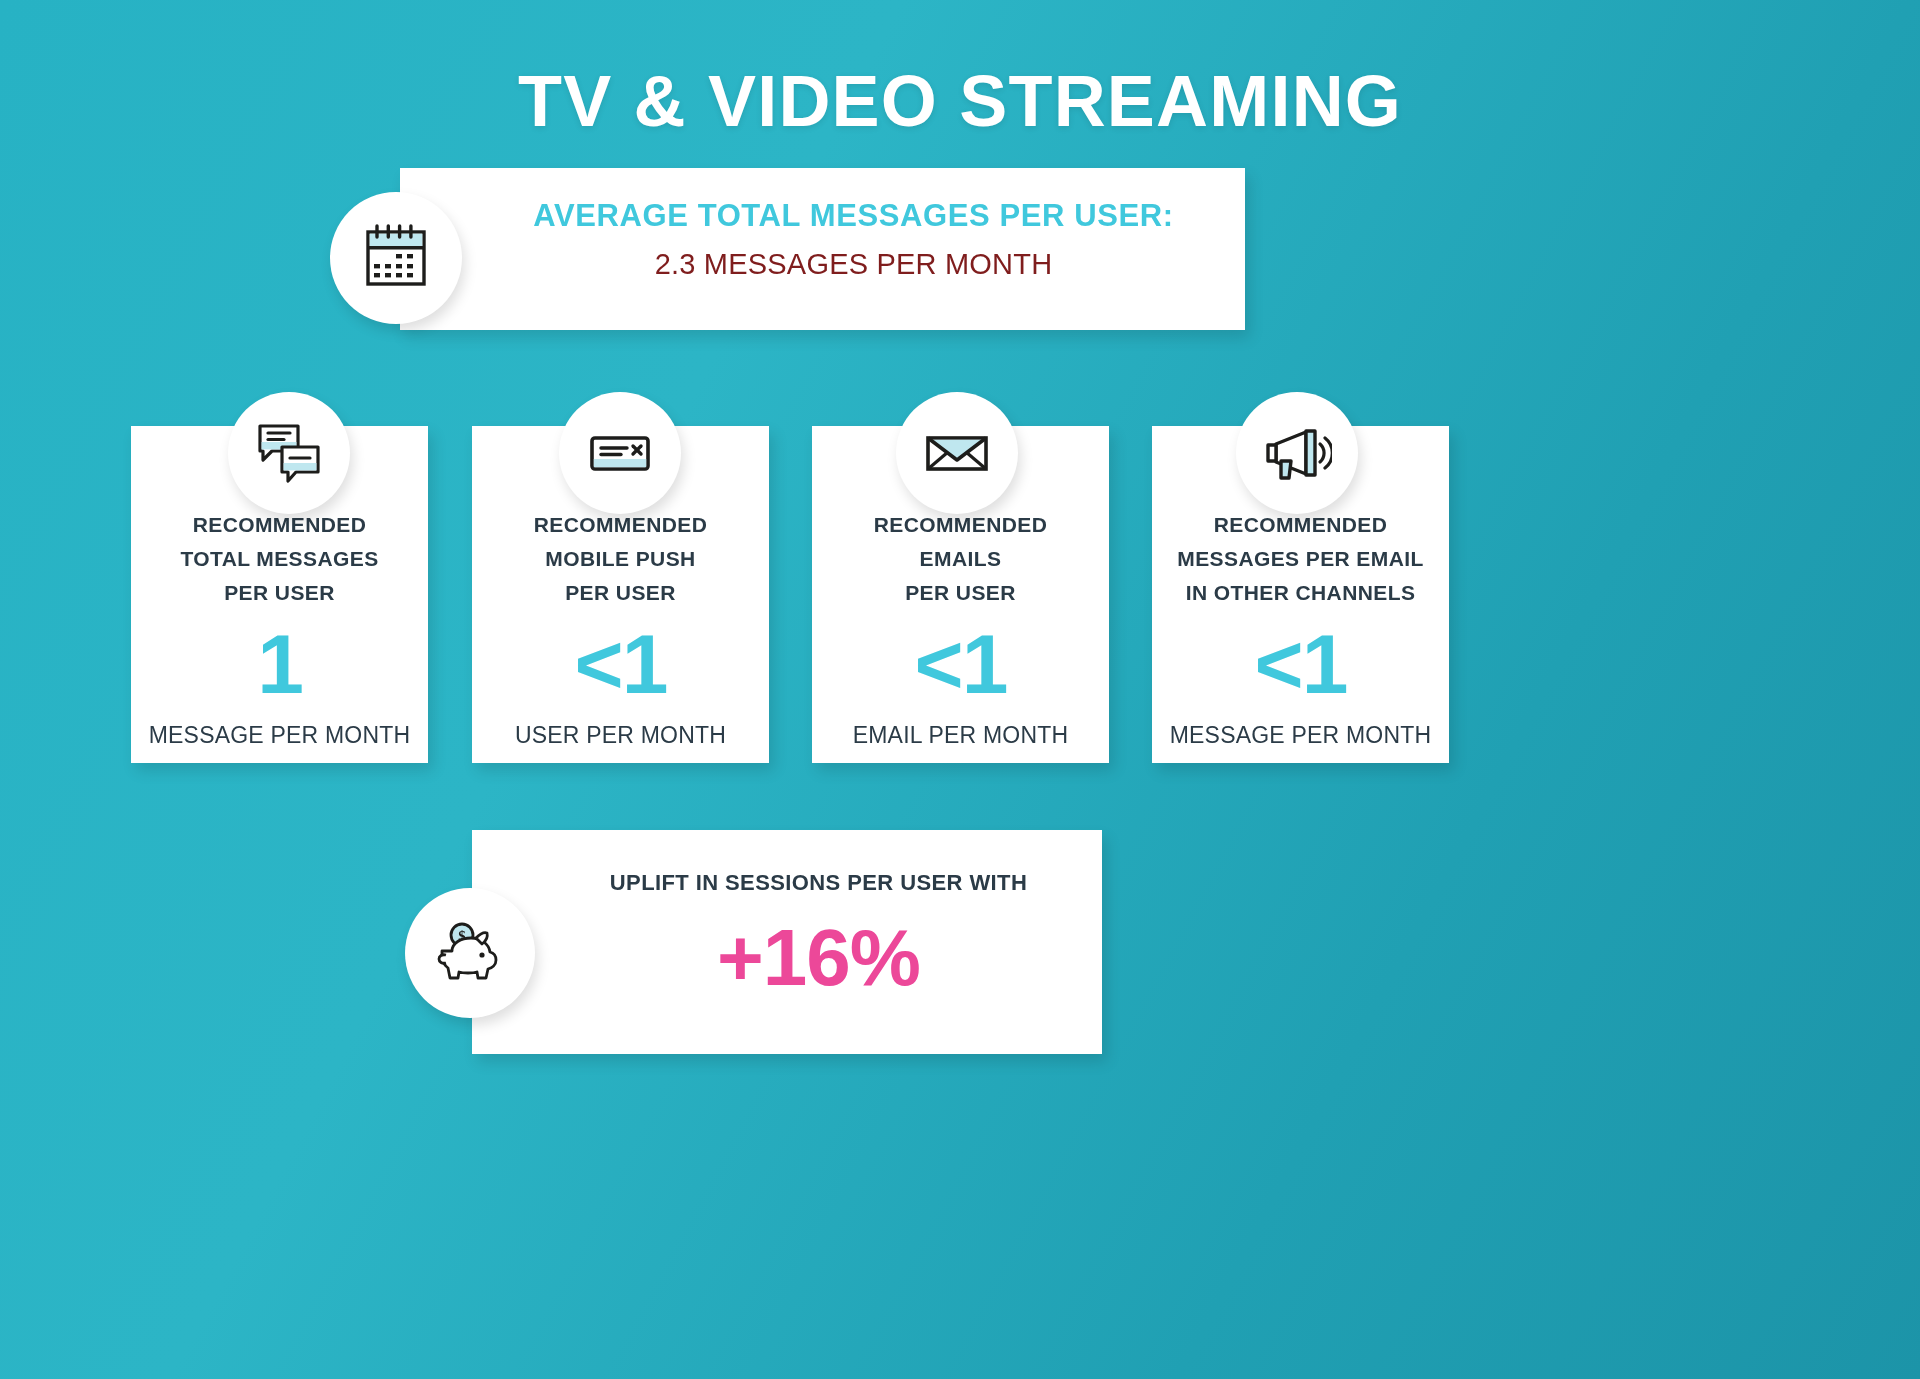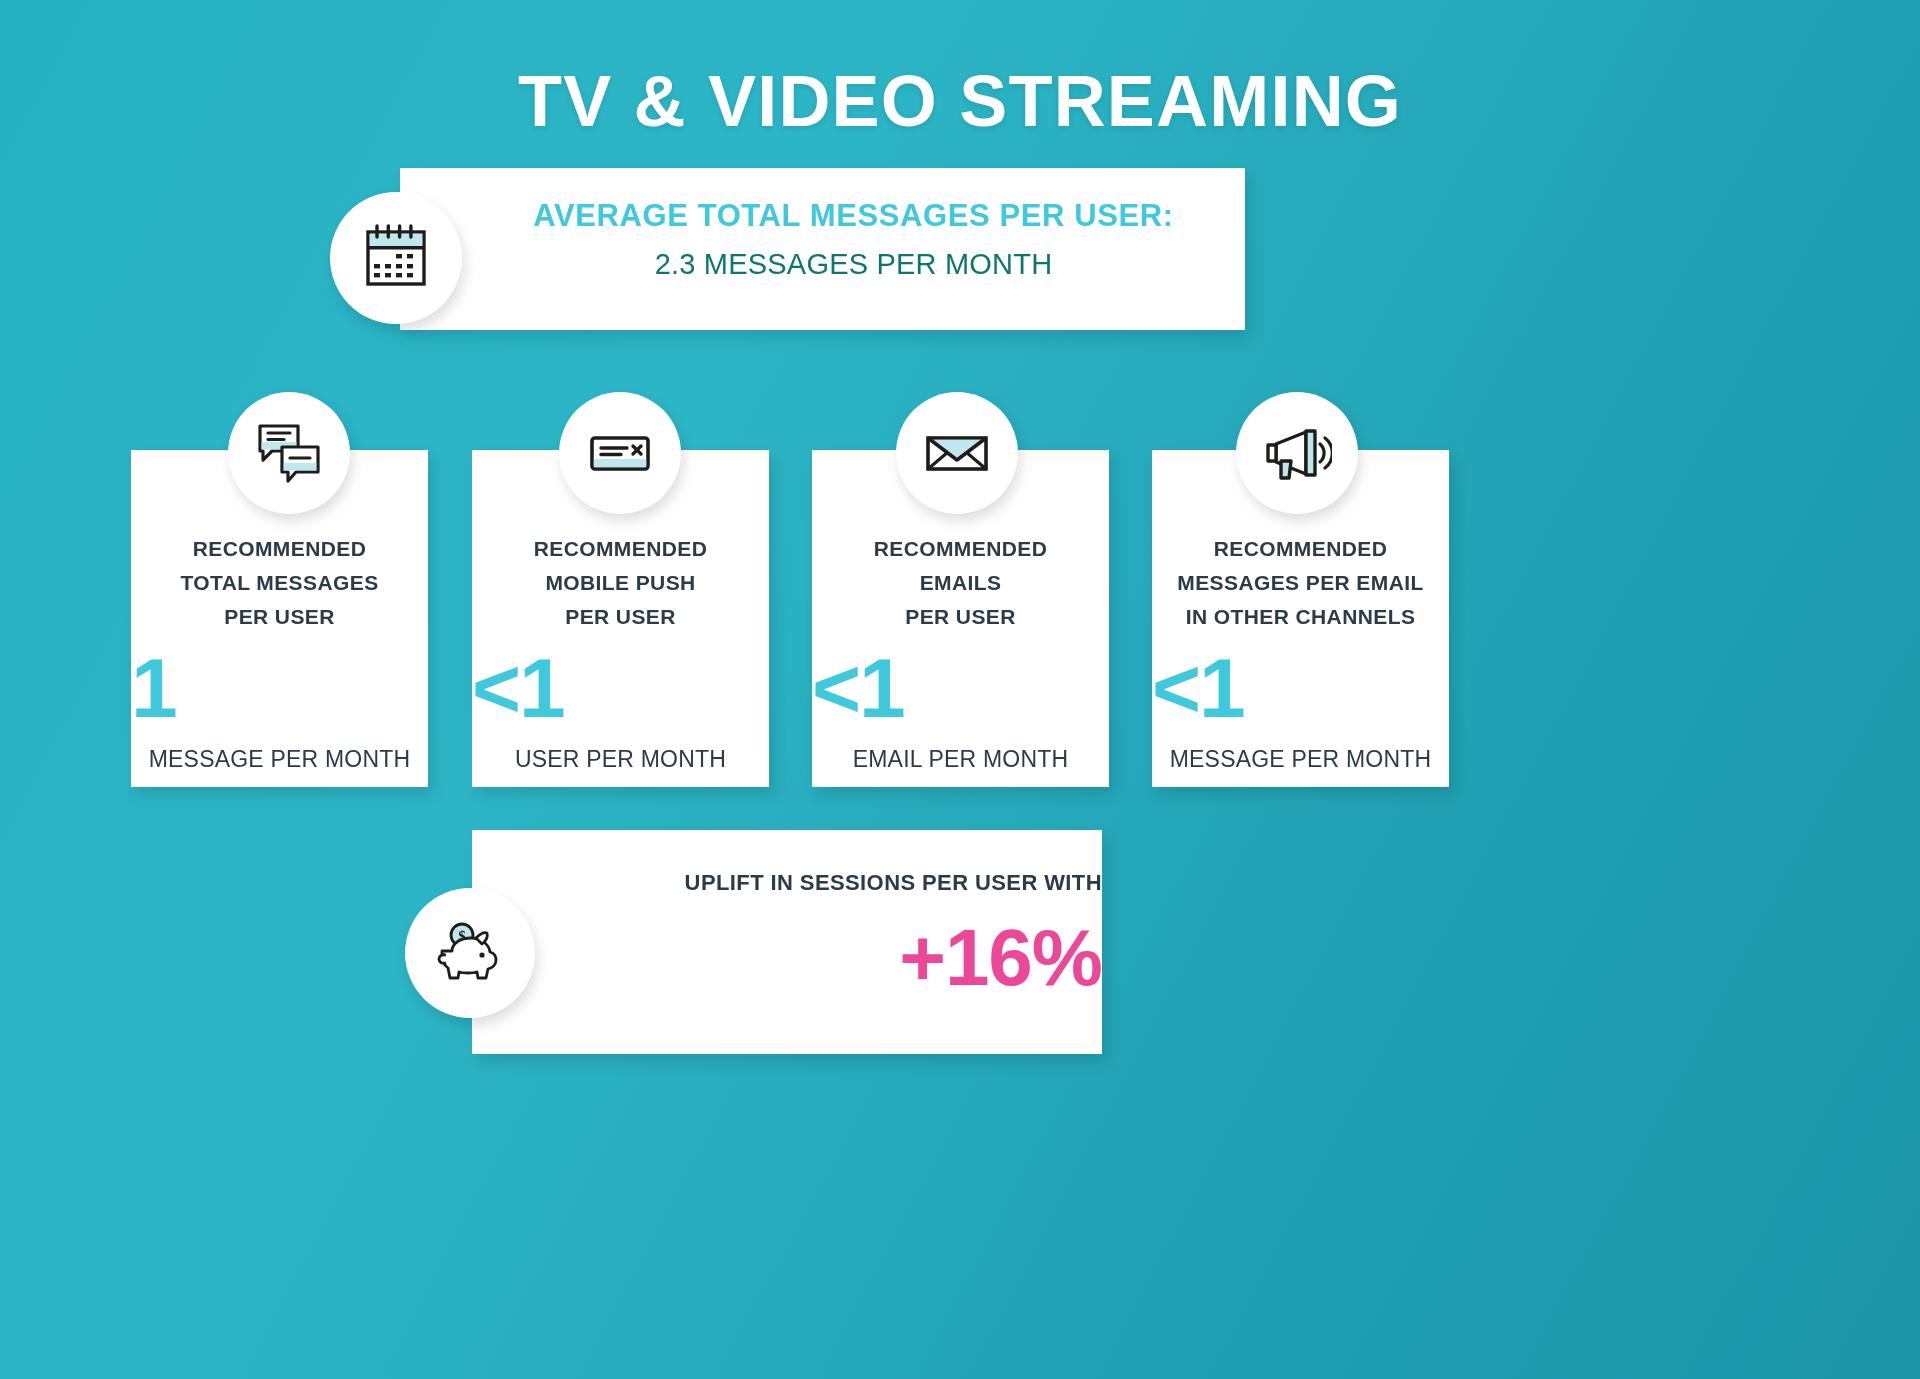--- a/index.html
+++ b/index.html
@@ -75,33 +75,34 @@
     z-index: 6;
   }
   .banner-head {
     color: #40c8dd;
     font-size: 31px;
     font-weight: 700;
     letter-spacing: 0.6px;
     margin-bottom: 14px;
   }
   .banner-sub {
-    color: #0f766e;
+    color: #7f1d1d;
     font-size: 29px;
     font-weight: 400;
     letter-spacing: 0.2px;
   }
 
   
   .stat-card {
-    top: 450px;
+    top: 426px;
     width: 297px;
     height: 337px;
     display: flex;
     flex-direction: column;
+    align-items: center;
   }
   #stat-0 { left: 131px; }
   #stat-1 { left: 472px; }
   #stat-2 { left: 812px; }
   #stat-3 { left: 1152px; }
 
   .stat-circle {
     top: 392px;
     width: 122px;
     height: 122px;
@@ -151,21 +152,21 @@
     height: 130px;
   }
   .uplift-inner {
     position: absolute;
     left: 535px;
     top: 830px;
     width: 567px;
     height: 224px;
     display: flex;
     flex-direction: column;
-    align-items: flex-end;
+    align-items: center;
     z-index: 6;
   }
   .uplift-head {
     color: #2b3b47;
     font-size: 22px;
     font-weight: 700;
     line-height: 1.55;
     text-align: center;
     margin-top: 36px;
     letter-spacing: 0.4px;

